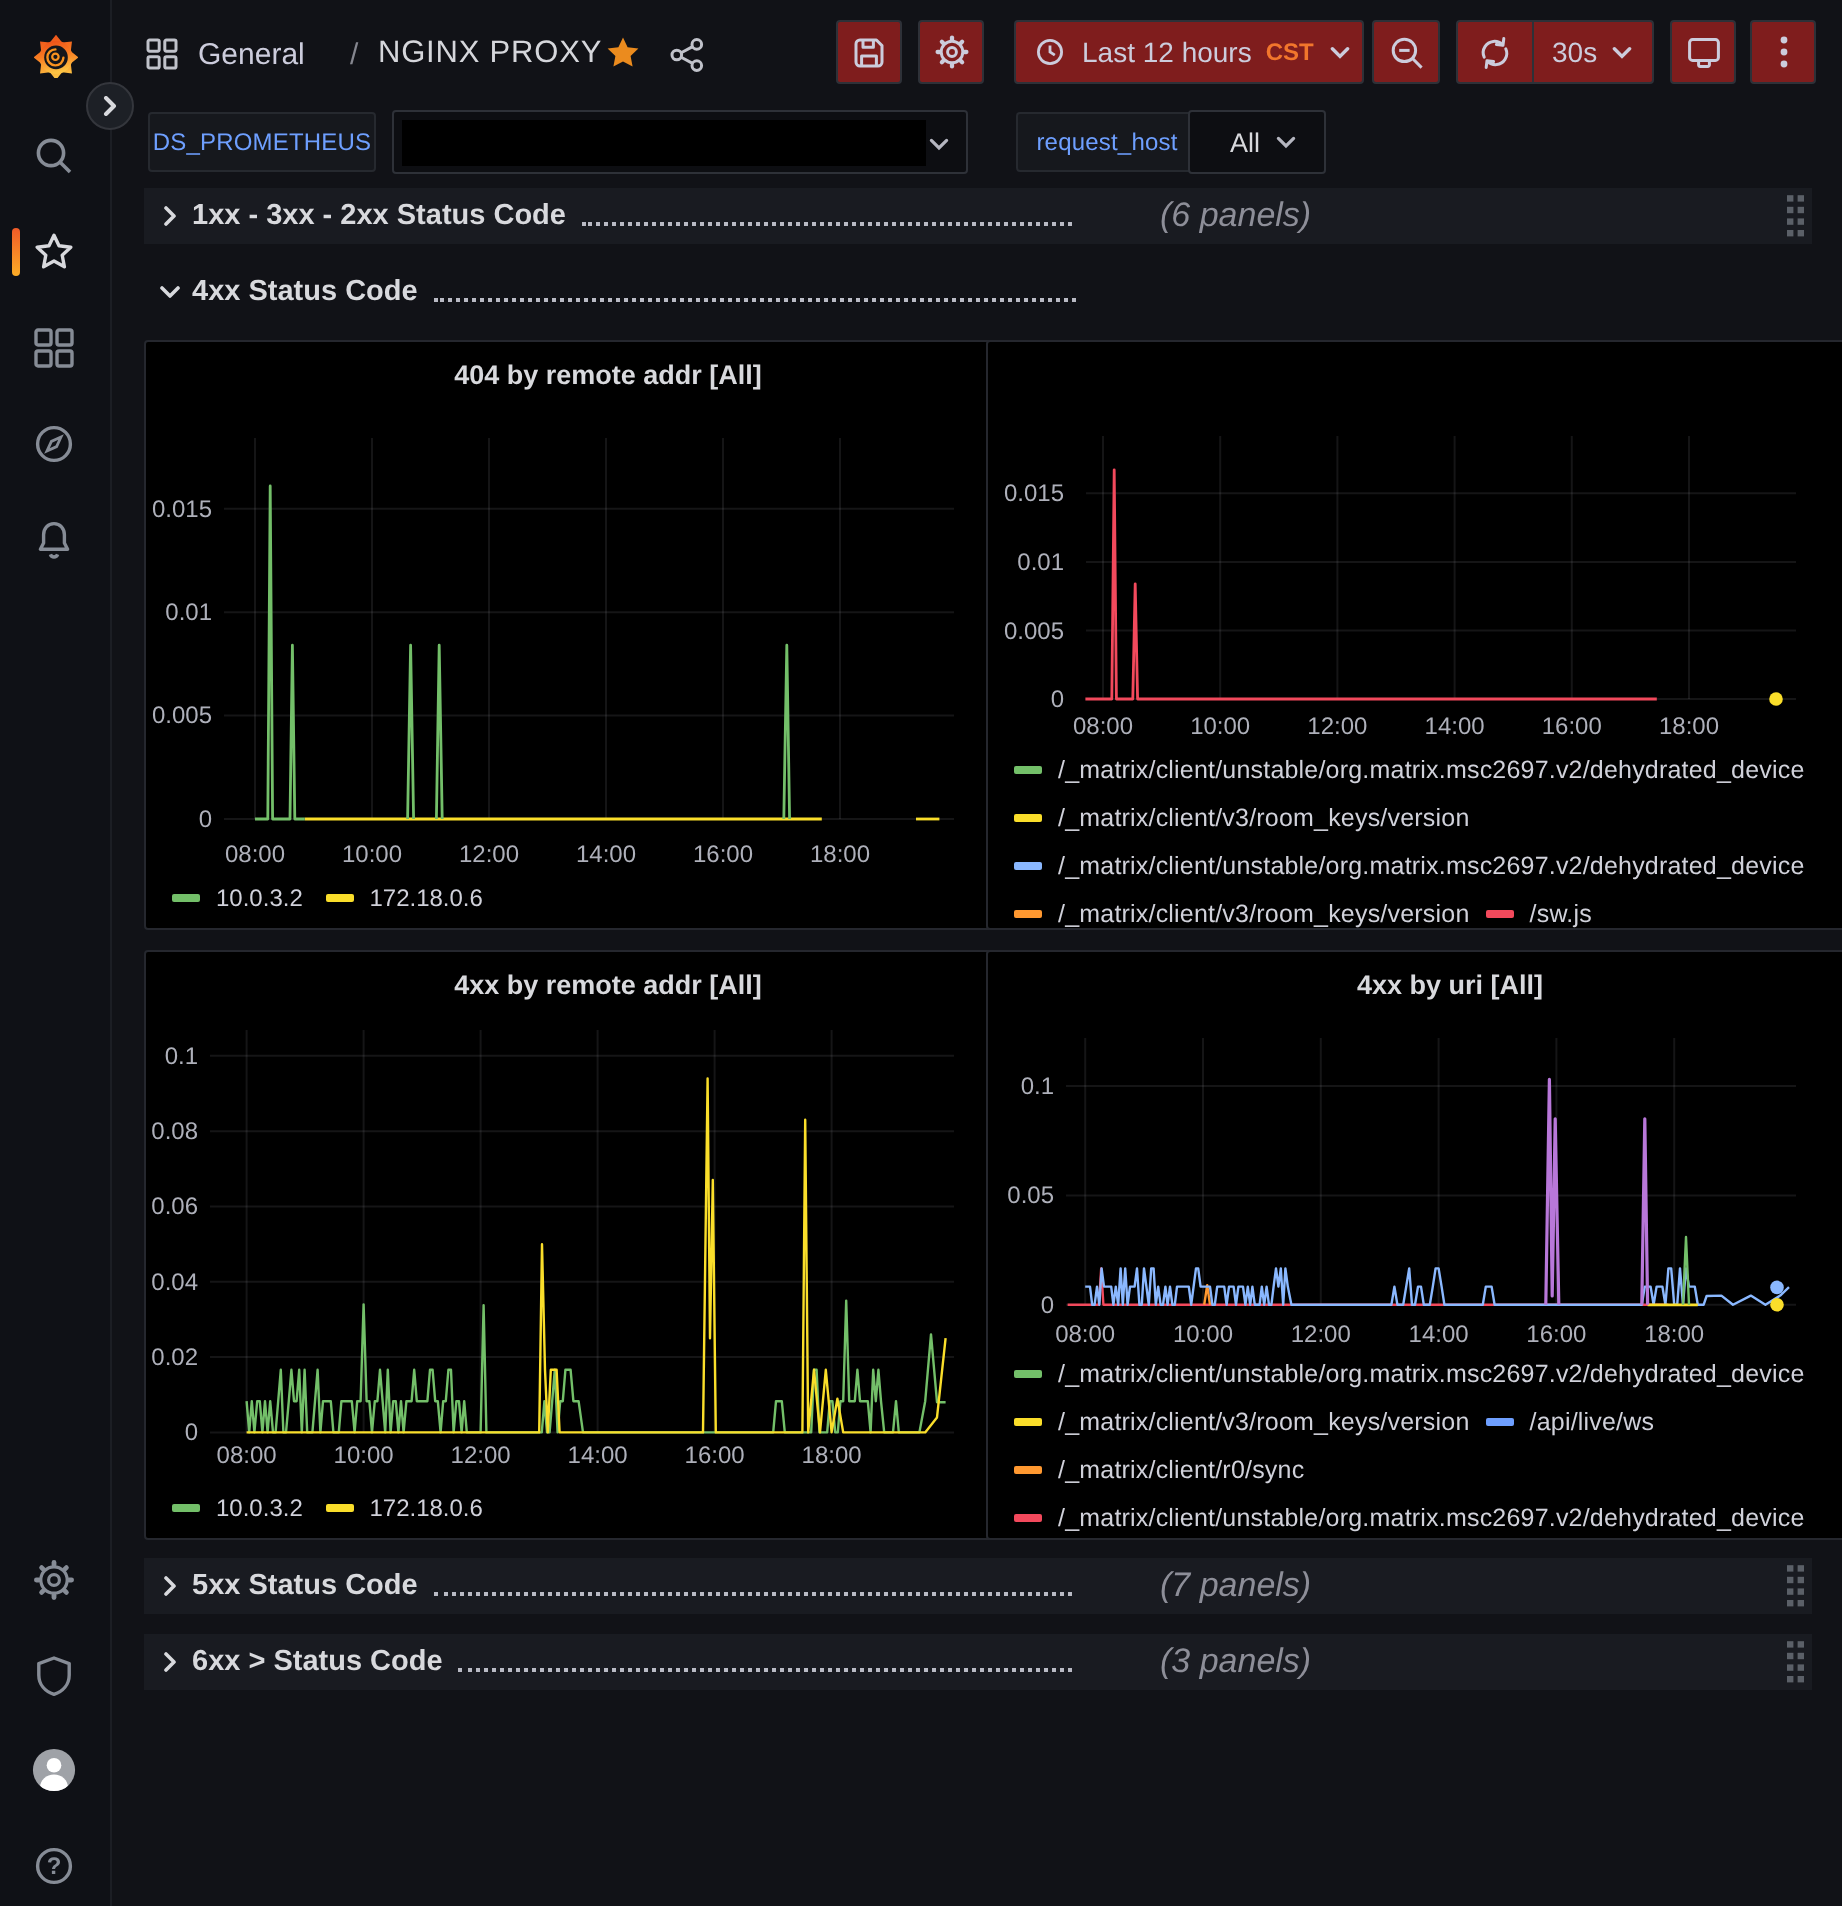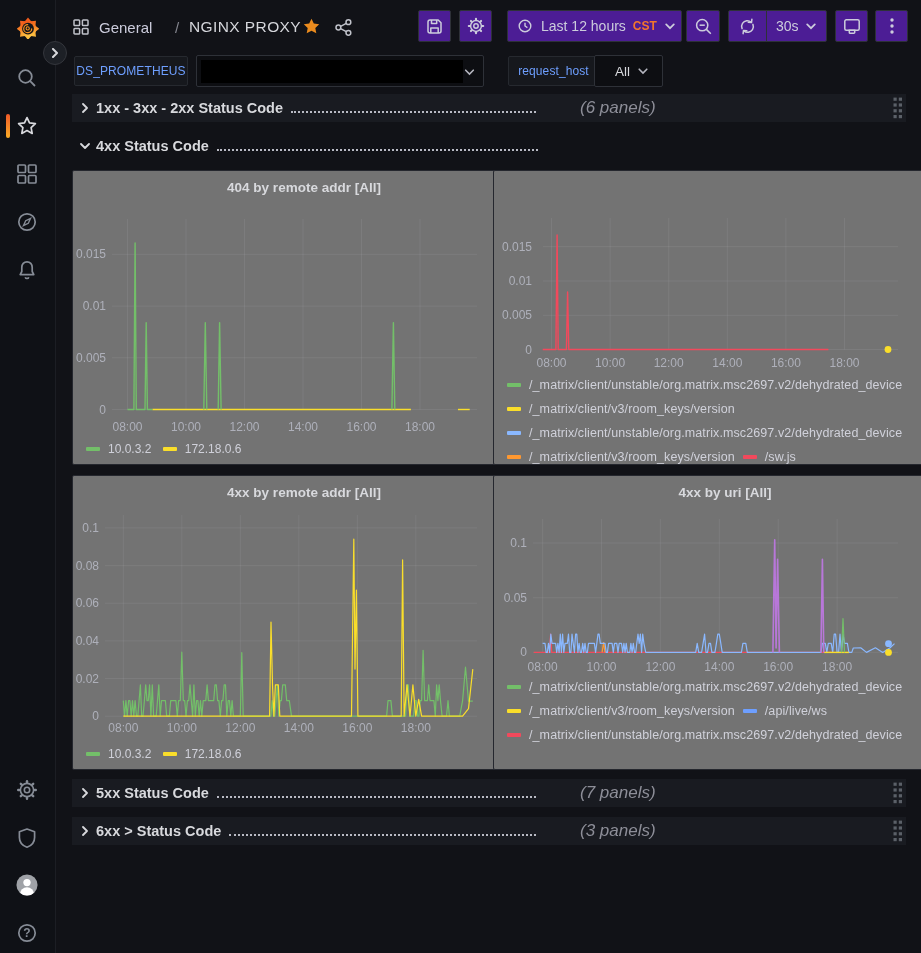--- a/index.html
+++ b/index.html
@@ -12,21 +12,21 @@
 #side { position:absolute; left:0; top:0; width:56px; height:953px;
   background:#0f1116; border-right:1px solid #1c1e24; }
 .sicon { position:absolute; left:16px; width:22px; height:22px; }
 #activebar { position:absolute; left:6px; top:114px; width:4px; height:24px;
   border-radius:2px; background:linear-gradient(#f05a28,#fbad26); }
 
 
 #nav { position:absolute; left:56px; top:0; width:865px; height:53px; background:#111217; }
 .crumbtxt { font-size:15px; color:#ccccdc; }
 .crumbcur { font-size:15px; color:#d5d6db; }
-.navbtn { position:absolute; top:10px; height:32px; background:#4c1d95;
+.navbtn { position:absolute; top:10px; height:32px; background:#7f1d1d;
   border:1px solid #2e3138; border-radius:2px; display:flex; align-items:center;
   justify-content:center; color:#ccccdc; }
 #expandpill { position:absolute; left:43px; top:41px; width:24px; height:24px;
   border-radius:50%; background:#1d2026; border:1px solid #34363c; z-index:9;
   display:flex; align-items:center; justify-content:center; }
 
 
 .varlabel { position:absolute; top:56px; height:30px; background:#16181d;
   border:1px solid #26292f; border-radius:2px; display:flex; align-items:center;
   justify-content:center; color:#6e9fff; font-size:12px; font-weight:500; letter-spacing:0.1px; }
@@ -36,21 +36,21 @@
 
 .rowhdr { position:absolute; left:72px; width:834px; height:28px;
   display:flex; align-items:center; }
 .rowbg { background:#191b21; }
 .rowtitle { font-size:14.5px; font-weight:bold; color:#d8d9dd; margin-left:6px; white-space:nowrap; }
 .dots { height:1px; border-bottom:2px dotted #b9bac4; margin-left:8px; margin-top:7px; }
 .pcount { position:absolute; left:508px; font-size:17px; font-style:italic; color:#8d8e98; }
 .grip { position:absolute; left:821px; top:3px; }
 
 
-.panel { position:absolute; width:464px; height:295px; background:#737373;
+.panel { position:absolute; width:464px; height:295px; background:#000000;
   border:1px solid #25272e; border-radius:2px; overflow:hidden; }
 .ptitle { position:absolute; width:100%; text-align:center; top:9px;
   font-size:13.5px; font-weight:bold; color:#d8d9dd; }
 .chart { position:absolute; left:0; top:0; pointer-events:none; }
 #chartlayer { position:absolute; left:0; top:0; width:921px; height:953px; }
 .legend { position:absolute; font-size:12px; color:#d0d1da; white-space:nowrap; }
 .legbig { font-size:12.5px; letter-spacing:0.1px; }
 .sw { display:inline-block; width:14px; height:4px; border-radius:1px;
   vertical-align:middle; margin-right:8px; position:relative; top:-1px; }
 .litem { margin-right:8px; }
@@ -329,20 +329,21 @@
   <div class="legend" style="left:13px;top:271px">
     <span class="litem"><span class="sw" style="background:#73bf69"></span>10.0.3.2</span>
     <span class="litem"><span class="sw" style="background:#fade2a"></span>172.18.0.6</span>
   </div>
 </div>
 <div class="panel" style="left:493px;top:475px">
   <div class="ptitle">4xx by uri [All]</div>
   <div class="legend legbig" style="left:13px;top:199px;line-height:24px">
     <div><span class="sw" style="background:#73bf69"></span>/_matrix/client/unstable/org.matrix.msc2697.v2/dehydrated_device</div>
     <div><span class="sw" style="background:#fade2a"></span>/_matrix/client/v3/room_keys/version<span class="sw" style="background:#6e9fff;margin-left:8px"></span>/api/live/ws</div>
+    <div><span class="sw" style="background:#ff9830"></span>/_matrix/client/r0/sync</div>
     <div><span class="sw" style="background:#f2495c"></span>/_matrix/client/unstable/org.matrix.msc2697.v2/dehydrated_device</div>
   </div>
 </div>
 <div id="chartlayer">
 <svg class="chart" width="921" height="953" viewBox="0 0 921 953">
         <line x1="127.5" y1="219" x2="127.5" y2="409.5" stroke="rgba(204,204,220,0.10)" stroke-width="1"></line>
         <line x1="186.0" y1="219" x2="186.0" y2="409.5" stroke="rgba(204,204,220,0.10)" stroke-width="1"></line>
         <line x1="244.5" y1="219" x2="244.5" y2="409.5" stroke="rgba(204,204,220,0.10)" stroke-width="1"></line>
         <line x1="303.0" y1="219" x2="303.0" y2="409.5" stroke="rgba(204,204,220,0.10)" stroke-width="1"></line>
         <line x1="361.5" y1="219" x2="361.5" y2="409.5" stroke="rgba(204,204,220,0.10)" stroke-width="1"></line>

